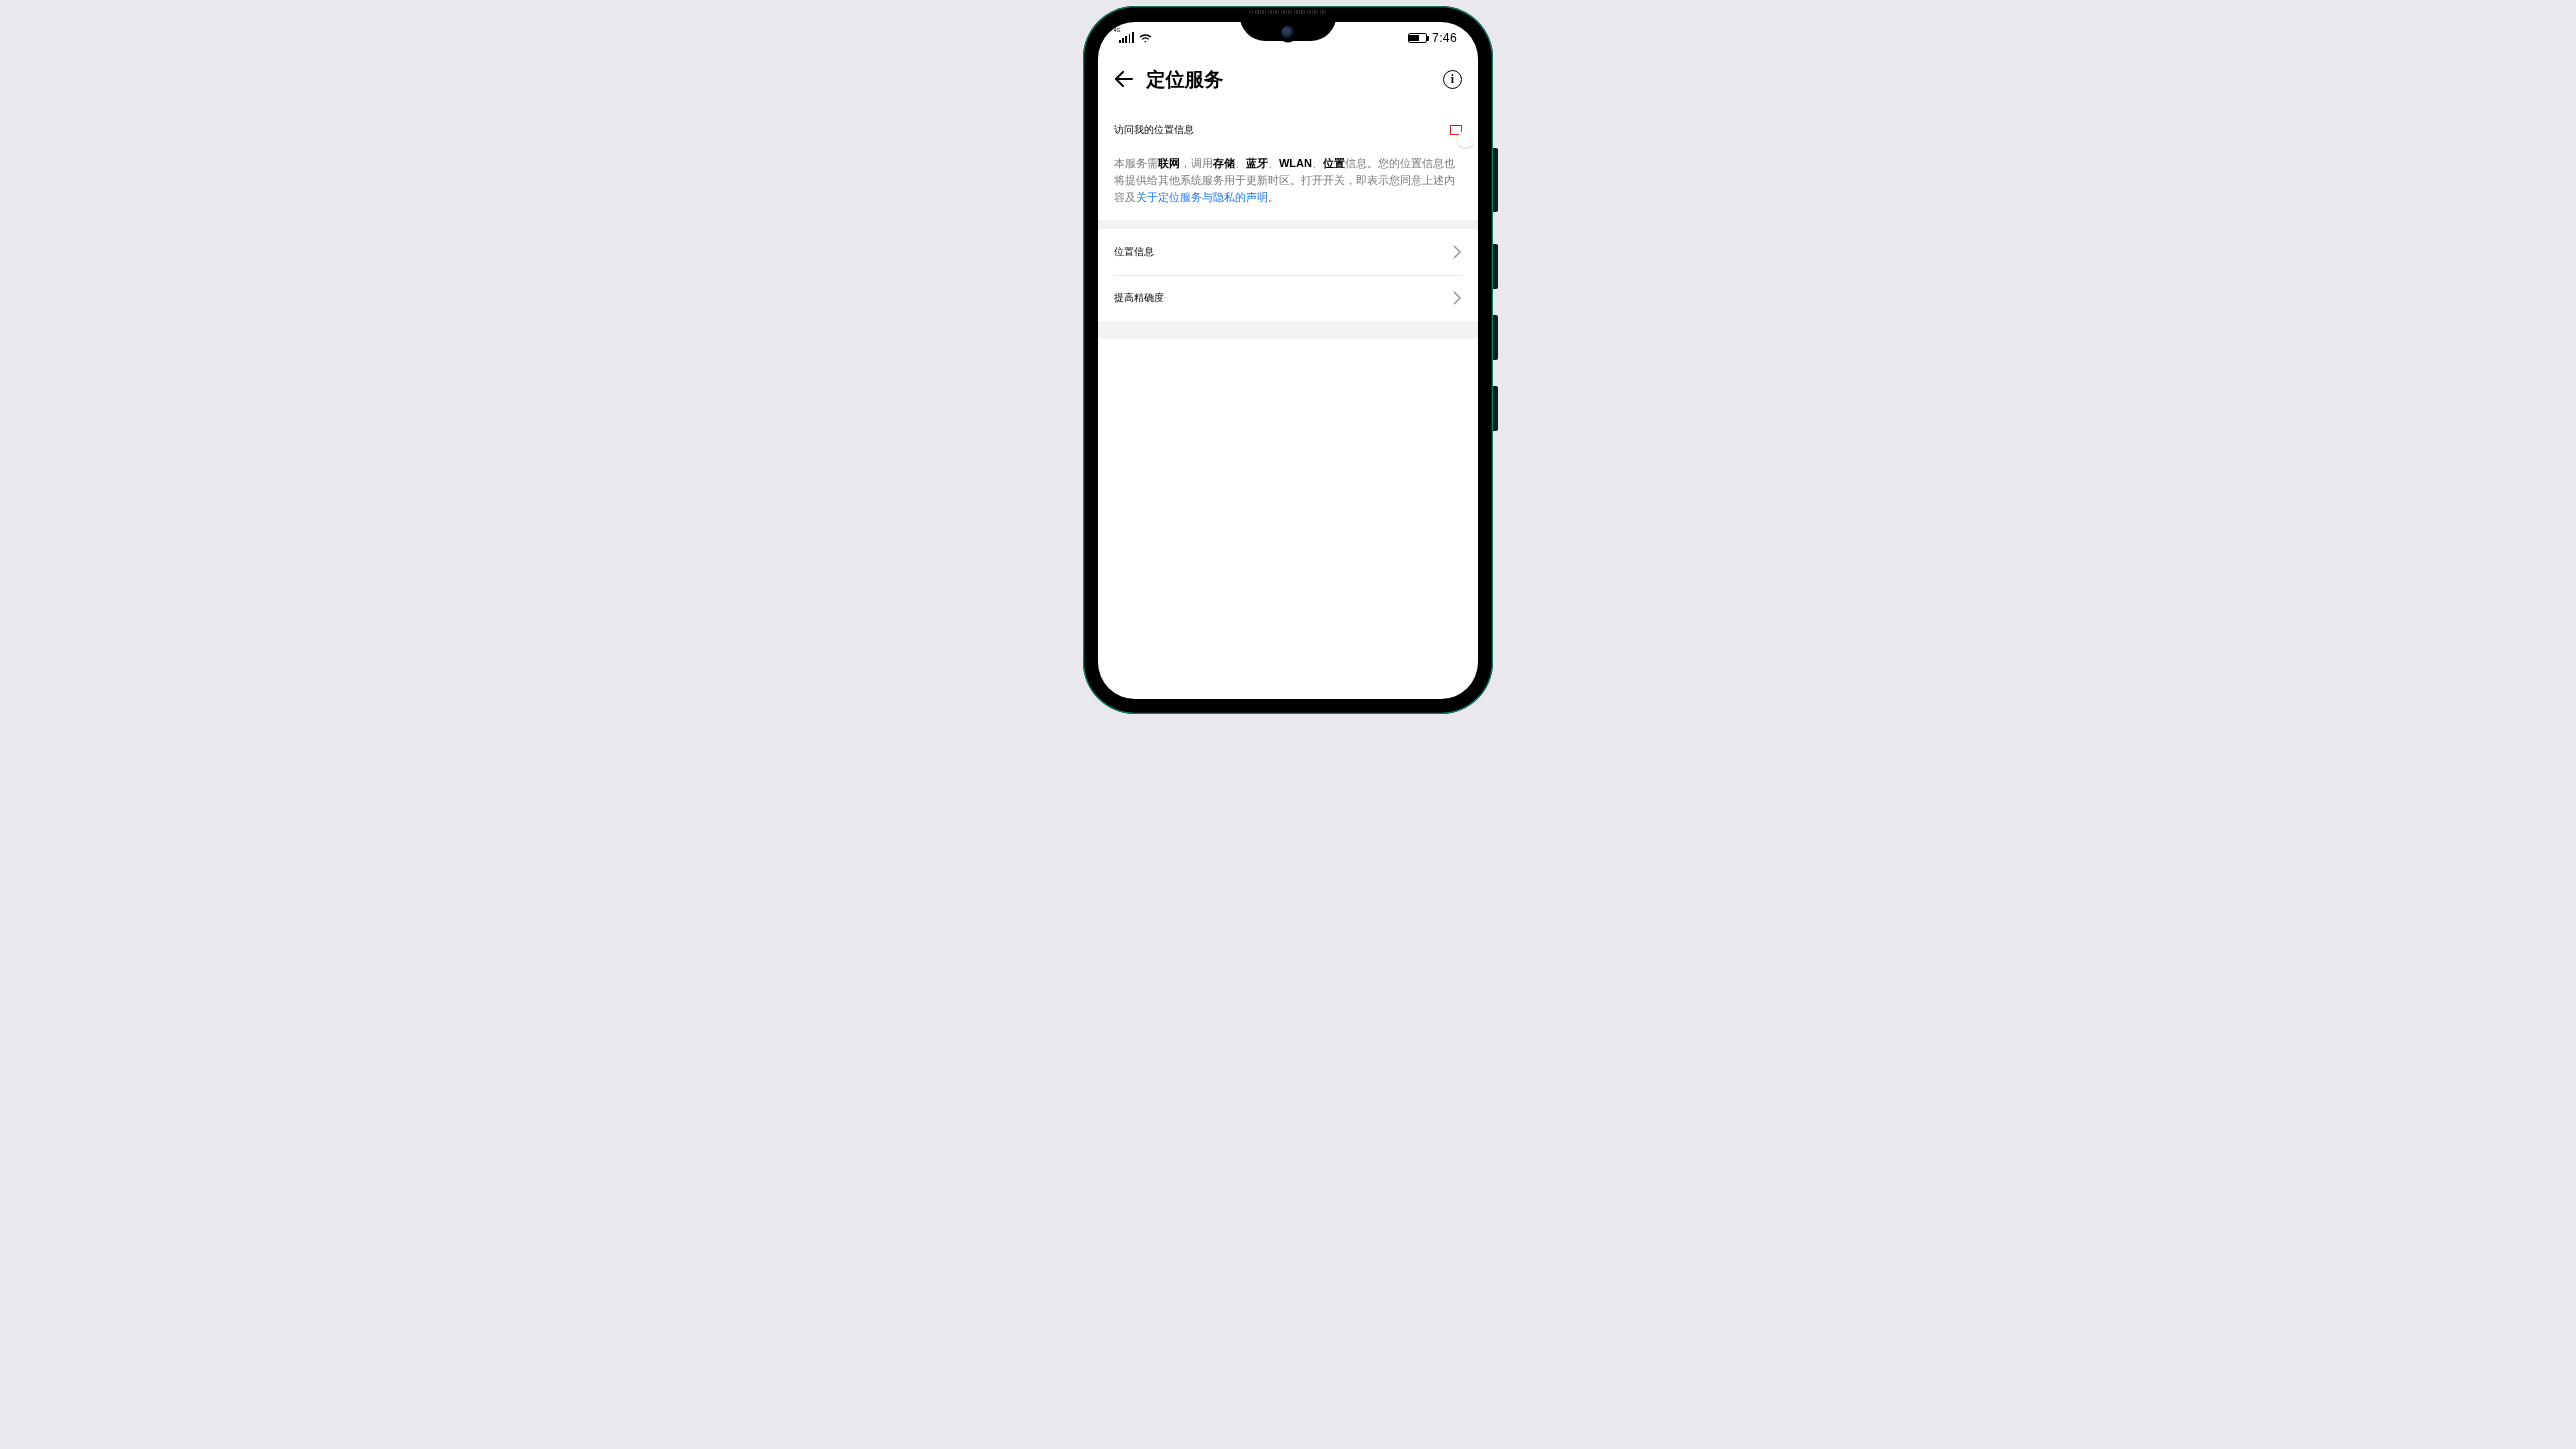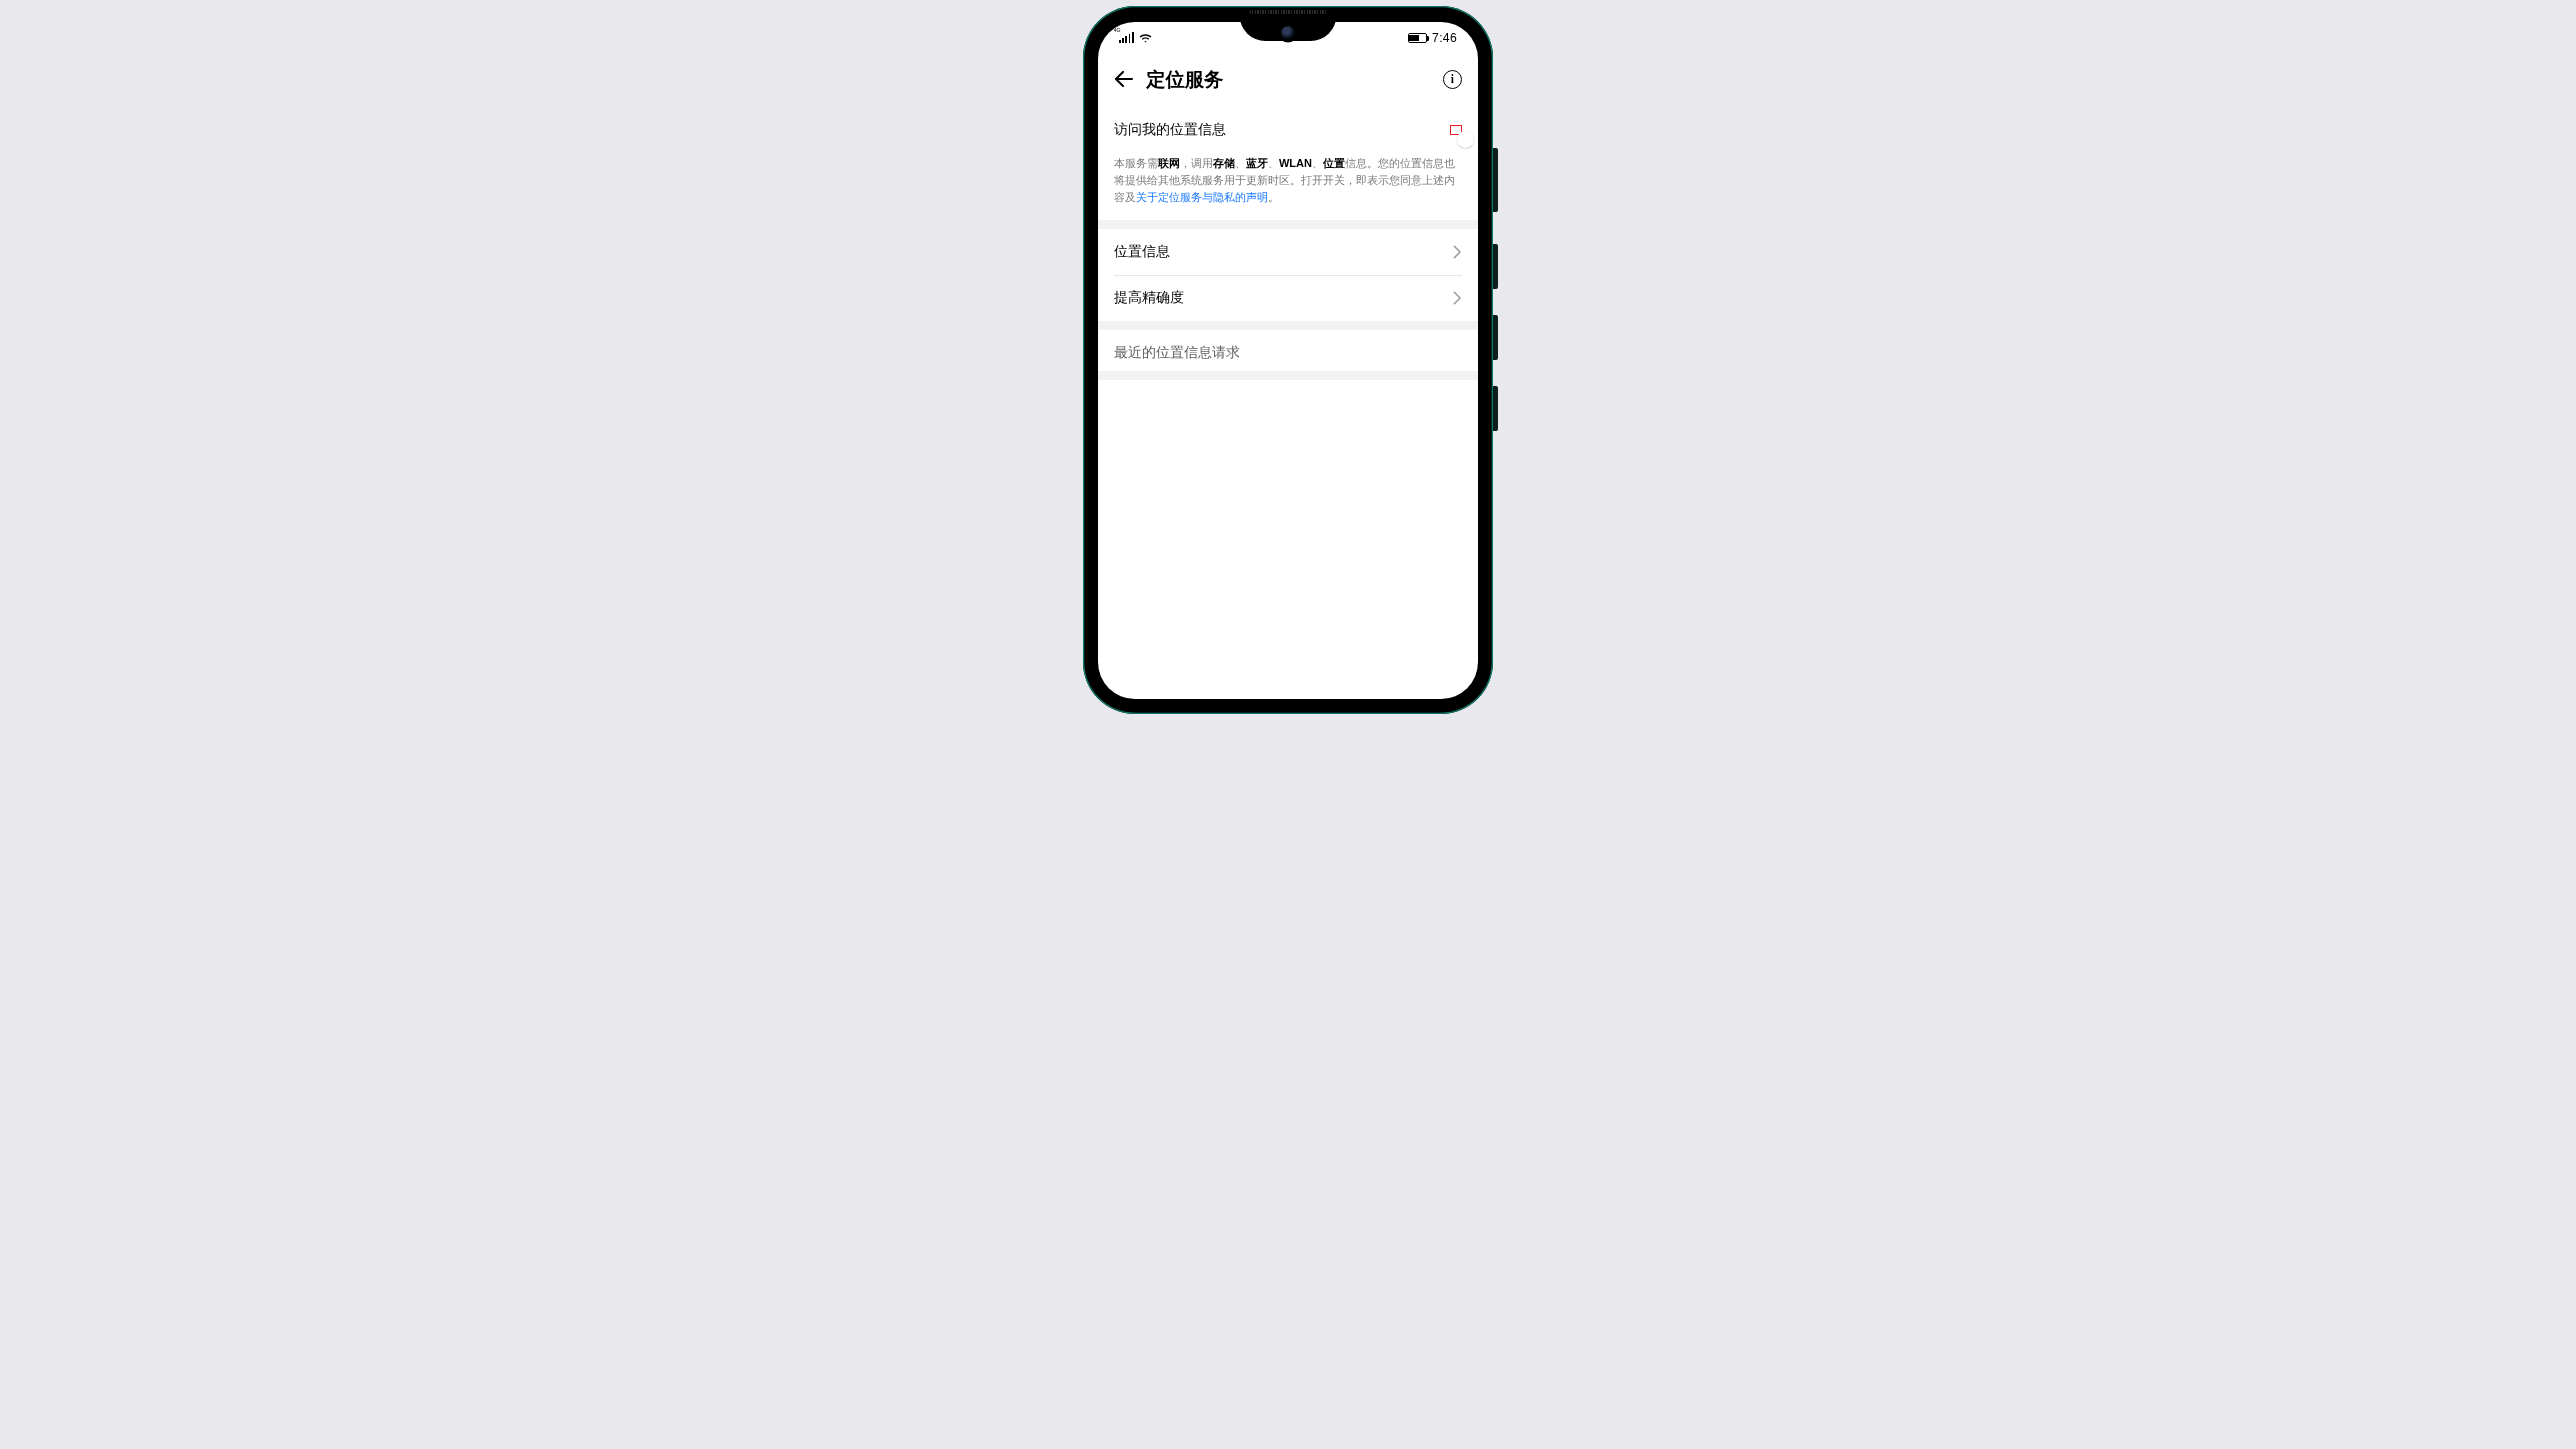--- a/index.html
+++ b/index.html
@@ -118,21 +118,21 @@
   .info-ic::before{content:"i"}
 
   
   .section { padding: 0 15.5px; }
   .row {
     display:flex; align-items:center; justify-content:space-between;
     min-height: 46px;
     border-top: 0.6px solid #e7e7e7;
   }
   .row.first{border-top:none}
-  .row .lbl { font-size: 14px; color:#000;font-family:Liberation Serif, serif; }
+  .row .lbl { font-size: 10px; color:#000;font-family:Liberation Serif, serif; }
   .chev { color:#9a9a9a; }
   .chev svg{display:block}
 
   .toggle-wrap{
     border:1.9px solid #ec1c24;
     padding:3.9px 5.2px;
   }
   .toggle{
     width:40px;height:19.3px;border-radius:10.3px;
     background:#e6e6e6;position:relative;
@@ -260,21 +260,20 @@
           <span class="chev">
             <svg width="9" height="14" viewBox="0 0 14 22">
                 <path d="M2 2l9 9-9 9" stroke="#9a9a9a" stroke-width="2.5" fill="none" stroke-linecap="round" stroke-linejoin="round"></path>
               </svg>
           </span>
         </div>
       </div>
 
       <div class="gap"></div>
 
-      <div class="sect-title">最近的位置信息请求</div>
 
 
       <div class="gap"></div>
 
 
     </div>
   </div>
 </div>
 
 

